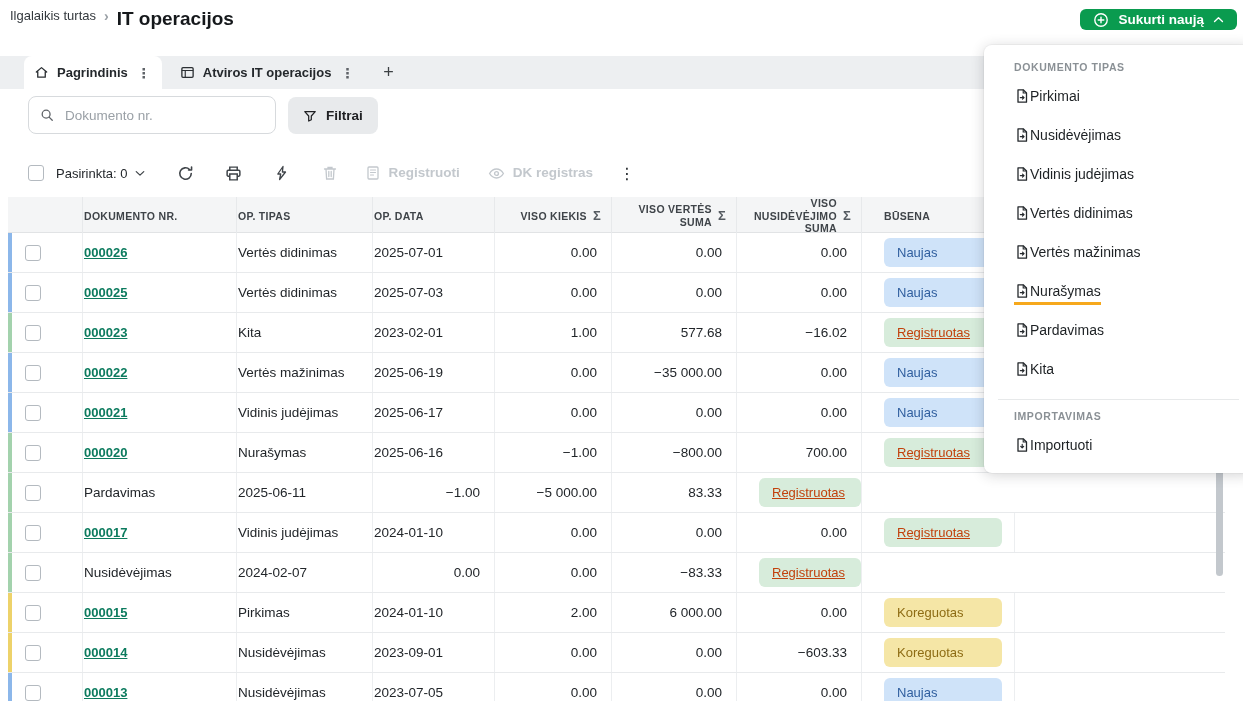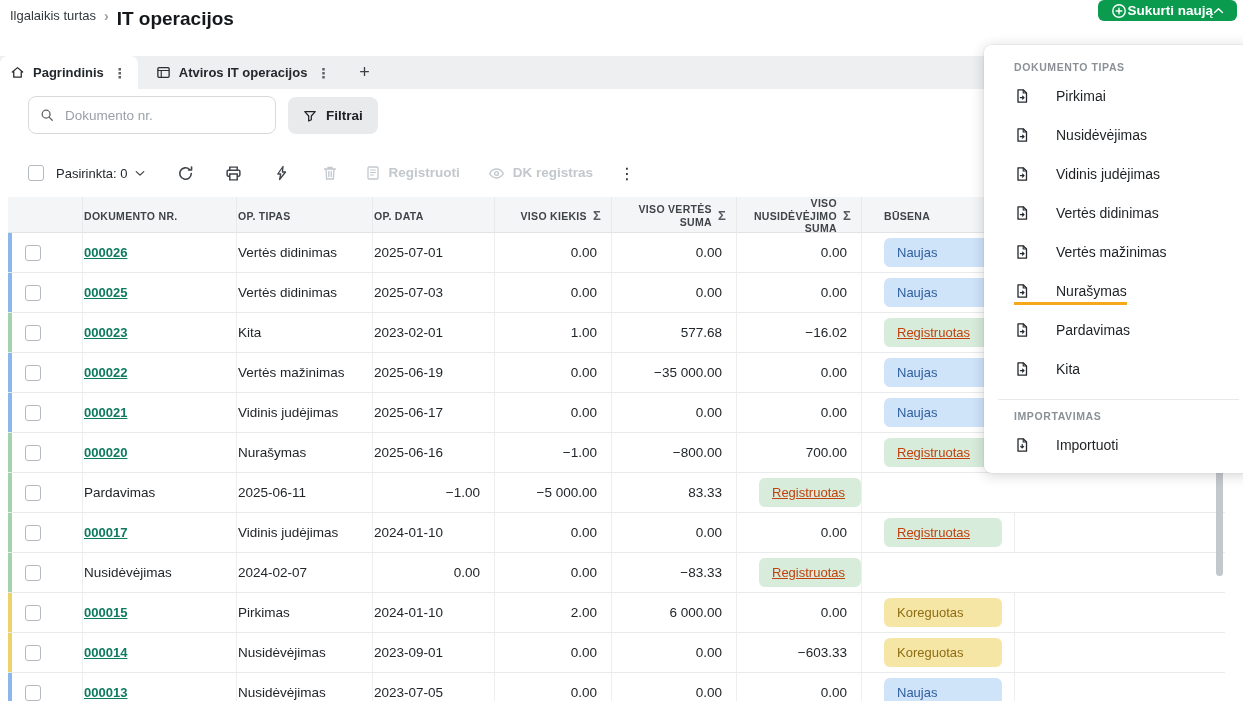--- a/index.html
+++ b/index.html
@@ -10,27 +10,27 @@
   svg{display:block;}
   button{font-family:inherit;background:none;border:none;padding:0;cursor:pointer;}
 
   
   .topbar{position:absolute;top:0;left:0;right:0;height:44px;background:#fff;}
   .breadcrumb{position:absolute;left:10px;top:8px;display:flex;align-items:flex-start;gap:8px;height:30px;}
   .crumb{font-size:13px;color:#33383d;}
   .crumb-sep{font-size:14px;color:#9aa0a6;font-weight:700;}
   .page-title{font-size:19px;font-weight:700;color:#15181b;margin:0;}
   .create-btn{
-    position:absolute;right:6px;top:0;height:21px;background:#0a9b4f;color:#fff;
-    border-radius:6px;padding:0 13px;display:flex;align-items:center;
+    position:absolute;right:6px;top:9px;height:21px;background:#0a9b4f;color:#fff;
+    border-radius:6px;padding:0 13px;display:flex;align-items:center;gap:9px;
     font-size:13.5px;font-weight:700;
   }
 
   
-  .tabbar{position:absolute;top:56px;left:0;right:0;height:33px;background:#edeff1;display:flex;align-items:stretch;padding-left:0;gap:8px;}
+  .tabbar{position:absolute;top:56px;left:0;right:0;height:33px;background:#edeff1;display:flex;align-items:stretch;padding-left:24px;gap:8px;}
   .tab{display:flex;align-items:center;gap:8px;padding:0 10px;font-size:13px;font-weight:600;color:#24282c;border-radius:8px 8px 0 0;}
   .tab.active{background:#fff;}
   .tab .kebab{font-size:14px;color:#5f6368;line-height:1;padding:2px 1px;}
   .tab-add{width:30px;display:flex;align-items:center;justify-content:center;font-size:18px;color:#3c4043;}
 
   
   .search{
     position:absolute;left:28px;top:96px;width:248px;height:38px;box-sizing:border-box;
     border:1px solid #d7dadd;border-radius:8px;display:flex;align-items:center;gap:9px;padding:0 11px;background:#fff;
   }
@@ -76,21 +76,21 @@
   .st-registered .badge{background:#d7ecdb;color:#c2410c;text-decoration:underline;}
   .st-adjusted .badge{background:#f5e6a6;color:#8e6c14;}
 
   
   .dropdown{
     position:absolute;left:984px;top:45px;width:241px;background:#fff;border-radius:8px;
     box-shadow:0 2px 14px rgba(33,37,41,.20), 0 0 0 1px rgba(0,0,0,.03);padding:8px 14px 6px;z-index:10;
   }
   .dd-section{padding:8px 16px 6px;font-size:10.5px;font-weight:700;color:#8a9095;letter-spacing:.6px;}
   .dd-item{display:flex;align-items:center;padding:8px 16px;cursor:pointer;}
-  .dd-inner{display:inline-flex;align-items:center;gap:26px;line-height:18px;border-bottom:3px solid transparent;padding-bottom:2px;}
+  .dd-inner{display:inline-flex;align-items:center;gap:0;line-height:18px;border-bottom:3px solid transparent;padding-bottom:2px;}
   .dd-item.underlined .dd-inner{border-bottom-color:#f6a81c;}
   .dd-label{font-size:14px;color:#1d2124;font-weight:500;}
   .dd-divider{height:1px;background:#e7e9ea;margin:8px 0 2px;}
 
   
   .table-scroll-thumb{position:absolute;left:1216px;top:430px;width:7px;height:146px;background:#c3c8cd;border-radius:4px;z-index:5;}
   .page-scroll-thumb{position:absolute;right:0;top:133px;width:6px;height:30px;background:#454a4f;border-radius:3px;z-index:5;}
 </style>
 </head>
 <body>

